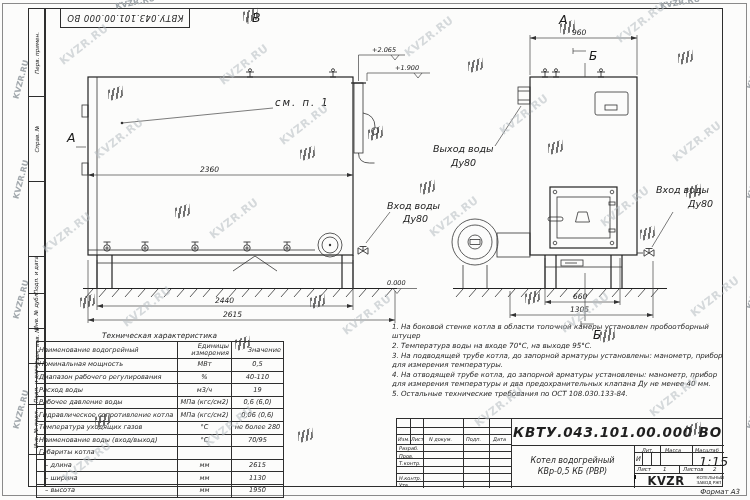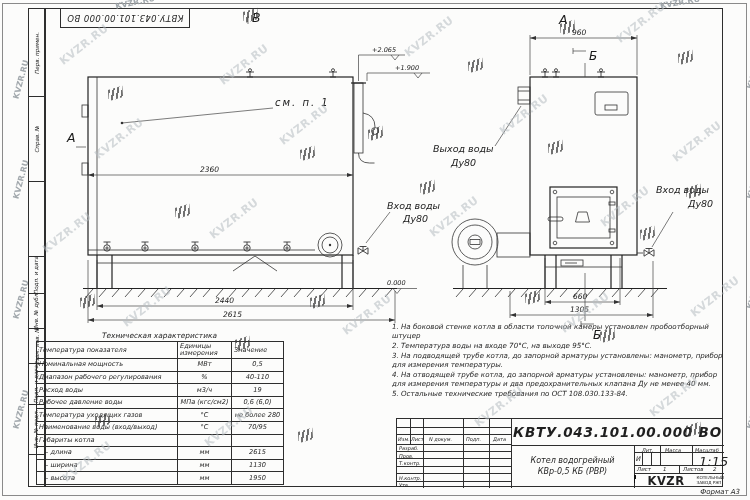--- a/index.html
+++ b/index.html
@@ -15,21 +15,21 @@
   .stamp span{transform:rotate(180deg);font-size:8.5px;font-style:italic;letter-spacing:.4px;white-space:nowrap}
   
   .wm-t{position:absolute;font-size:11px;font-weight:bold;color:#b6bdc2;opacity:.55;transform:rotate(-38deg);letter-spacing:.4px;pointer-events:none;z-index:6}
   .wm-m{position:absolute;font-size:8px;font-weight:bold;color:#99a0a5;opacity:.9;pointer-events:none;z-index:6;white-space:nowrap}
   .wm-g{position:absolute;width:15px;height:11px;background:repeating-linear-gradient(105deg,#3a3a3a 0 2.2px,rgba(0,0,0,0) 2.2px 4.8px);transform:rotate(-16deg) skewX(-12deg);opacity:.72;pointer-events:none;z-index:6}
   
   .tech{left:36px;top:331px;width:247px}
   .tech-title{text-align:center;font-size:7.4px;font-style:italic;margin-bottom:1px}
   table.tt{border-collapse:collapse;width:247px;table-layout:fixed}
   table.tt td,table.tt th{border:1px solid #2e2e2e;font-size:6.6px;font-style:italic;font-weight:normal;padding:0 2px;height:11.6px;line-height:1.05;overflow:hidden;white-space:nowrap}
-  table.tt th{text-align:left;height:16px;white-space:normal}
+  table.tt th{text-align:right;height:16px;white-space:normal}
   .c{text-align:center}
   
   .notes{left:392px;top:322px;width:334px;font-size:7.1px;font-style:italic;line-height:1.3}
   .notes div{margin-bottom:.5px}
   
   .tb{left:396px;top:418px;width:327px;height:69px;border:1.3px solid #2e2e2e;font-style:italic}
   .tb .vl,.tb .hl{position:absolute;background:#2e2e2e}
   .tb .vl{width:1px}
   .tb .hl{height:1px}
   .tbtxt{position:absolute;font-size:5px;white-space:nowrap}
@@ -254,21 +254,21 @@
   <div class="abs tech">
     <div class="tech-title">Техническая характеристика</div>
     <table class="tt">
       <colgroup>
           <col style="width:141px">
           <col style="width:54px">
           <col style="width:52px">
         </colgroup>
       <tbody>
           <tr>
-        <th style="text-align:left">Температура показателя</th>
+        <th style="text-align:left">Наименование водогрейный</th>
         <th>Единицы измерения</th>
         <th>Значение</th>
       </tr>
       <tr>
             <td>Номинальная мощность</td>
             <td class="c">МВт</td>
             <td class="c">0,5</td>
           </tr>
       <tr>
             <td>Диапазон рабочего регулирования</td>
@@ -277,20 +277,25 @@
           </tr>
       <tr>
             <td>Расход воды</td>
             <td class="c">м3/ч</td>
             <td class="c">19</td>
           </tr>
       <tr>
             <td>Рабочее давление воды</td>
             <td class="c">МПа (кгс/см2)</td>
             <td class="c">0,6 (6,0)</td>
+          </tr>
+      <tr>
+            <td>Гидравлическое сопротивление котла</td>
+            <td class="c">МПа (кгс/см2)</td>
+            <td class="c">0,06 (0,6)</td>
           </tr>
       <tr>
             <td>Температура уходящих газов</td>
             <td class="c">°С</td>
             <td class="c">не более 280</td>
           </tr>
       <tr>
             <td>Наименование воды (вход/выход)</td>
             <td class="c">°С</td>
             <td class="c">70/95</td>

